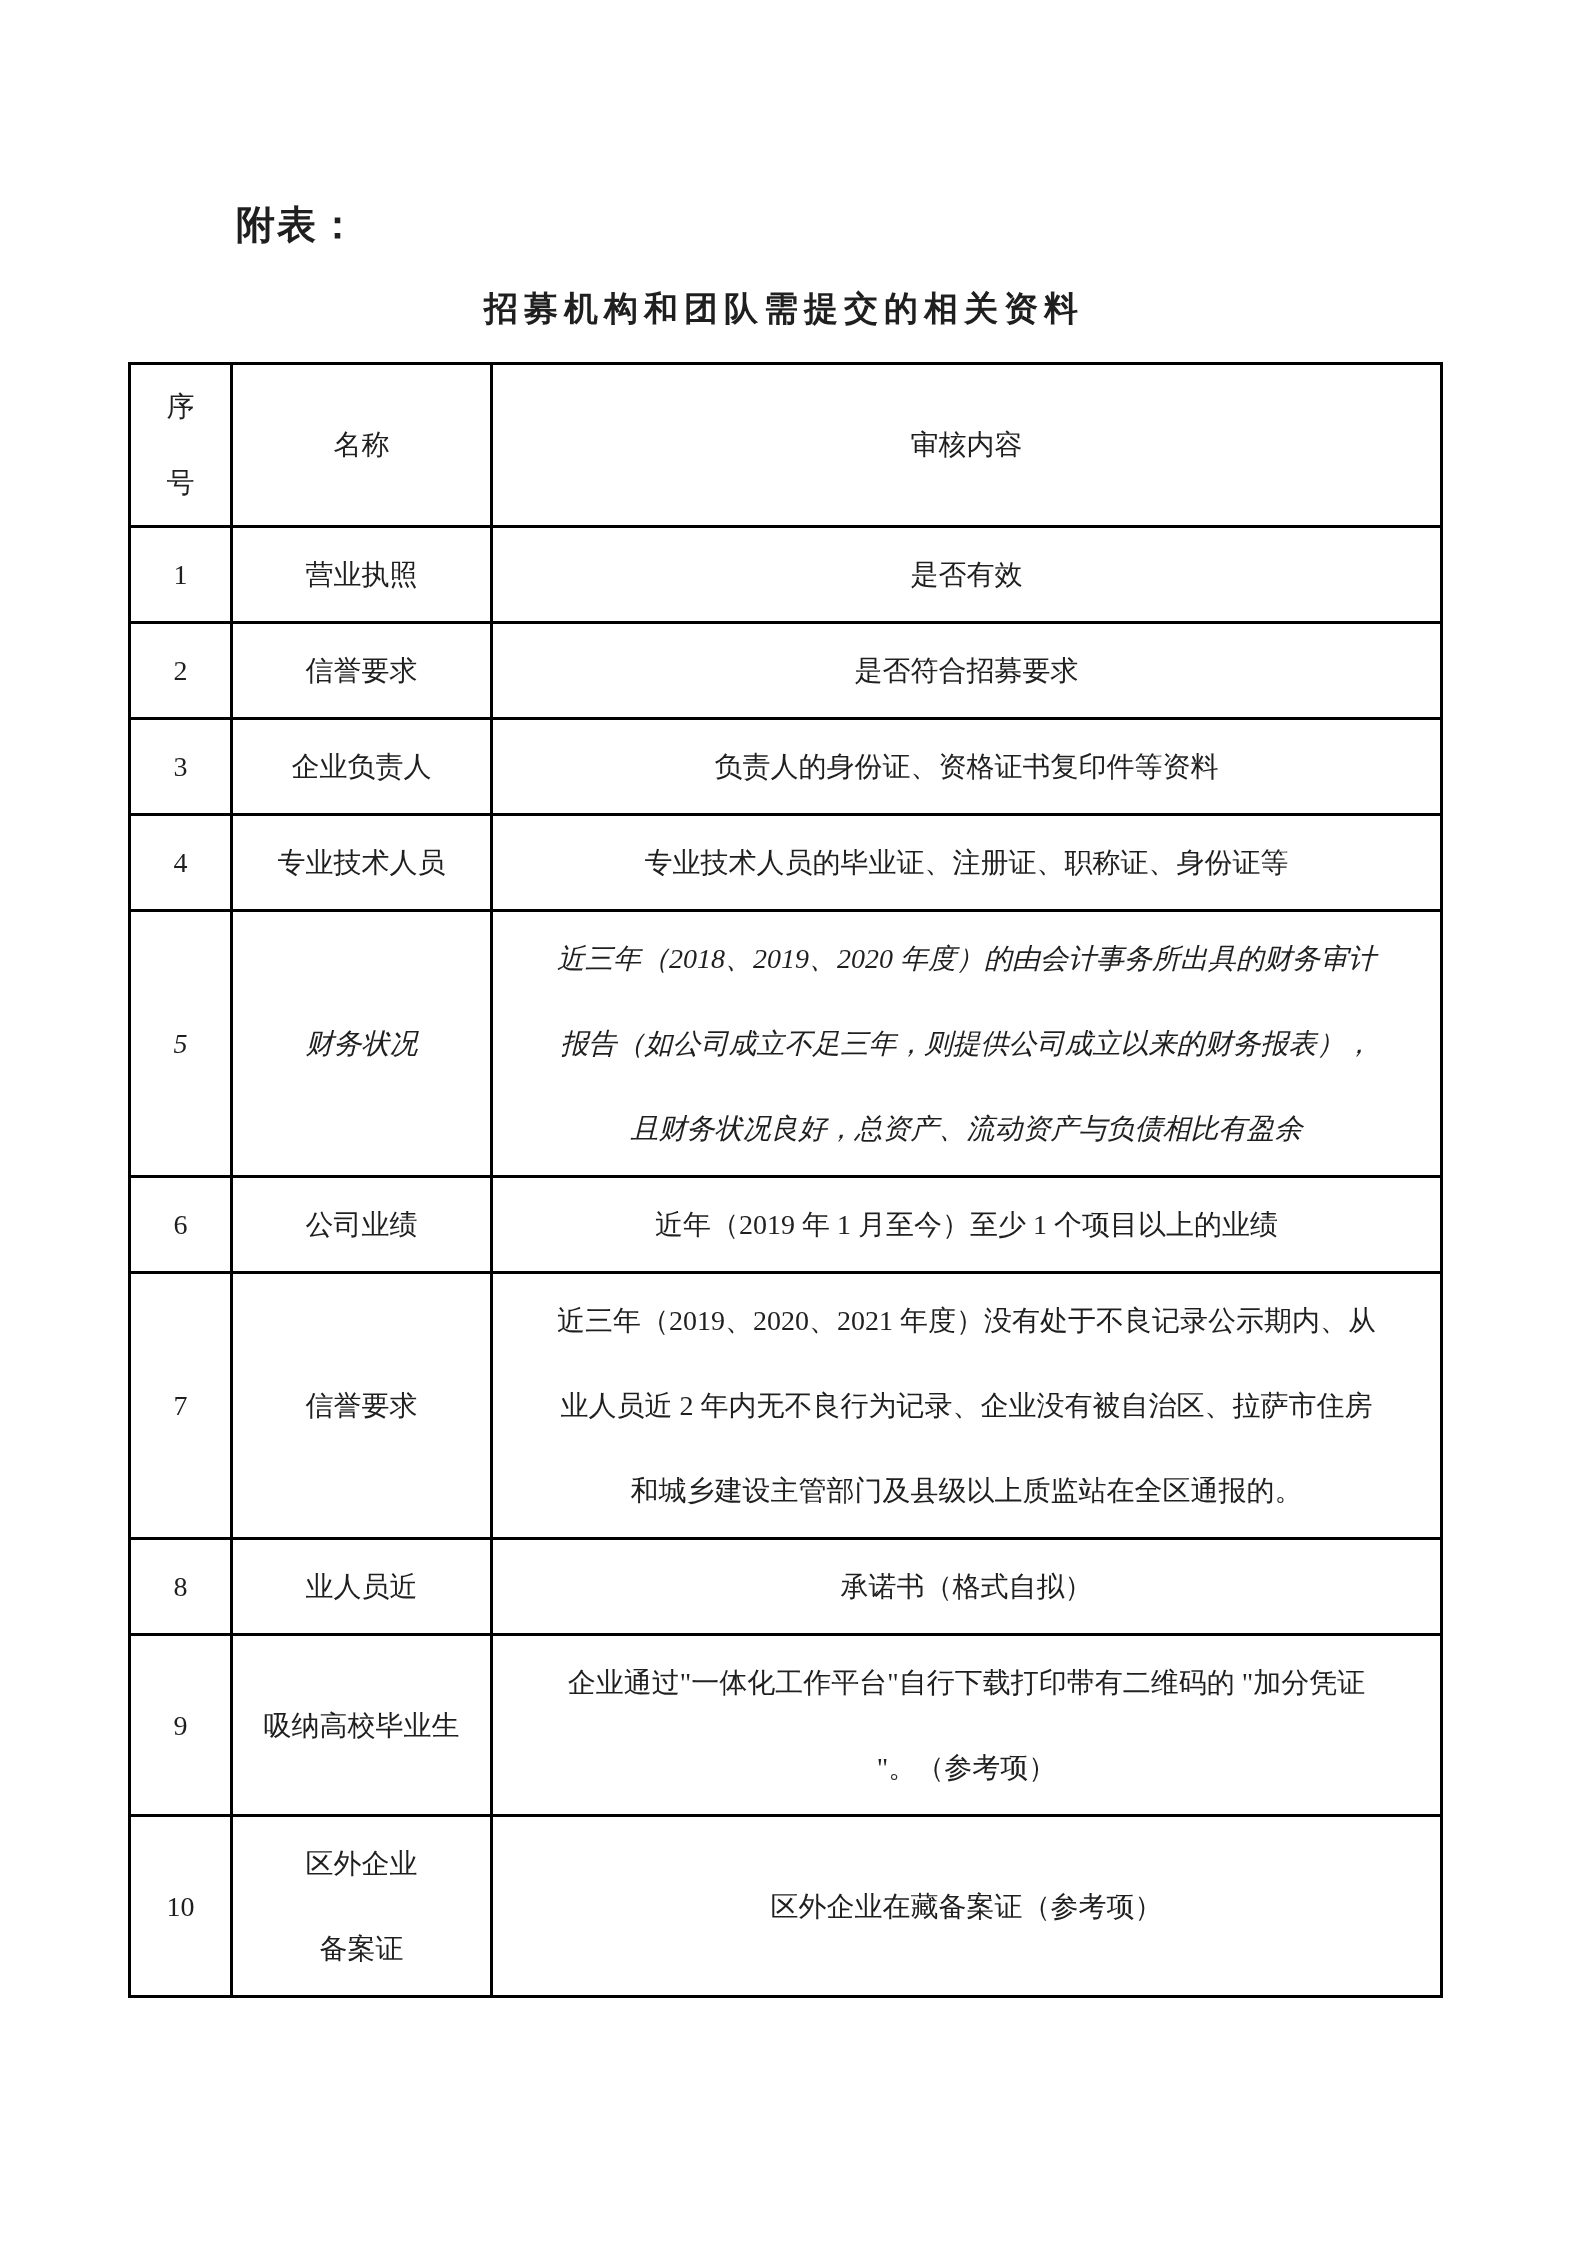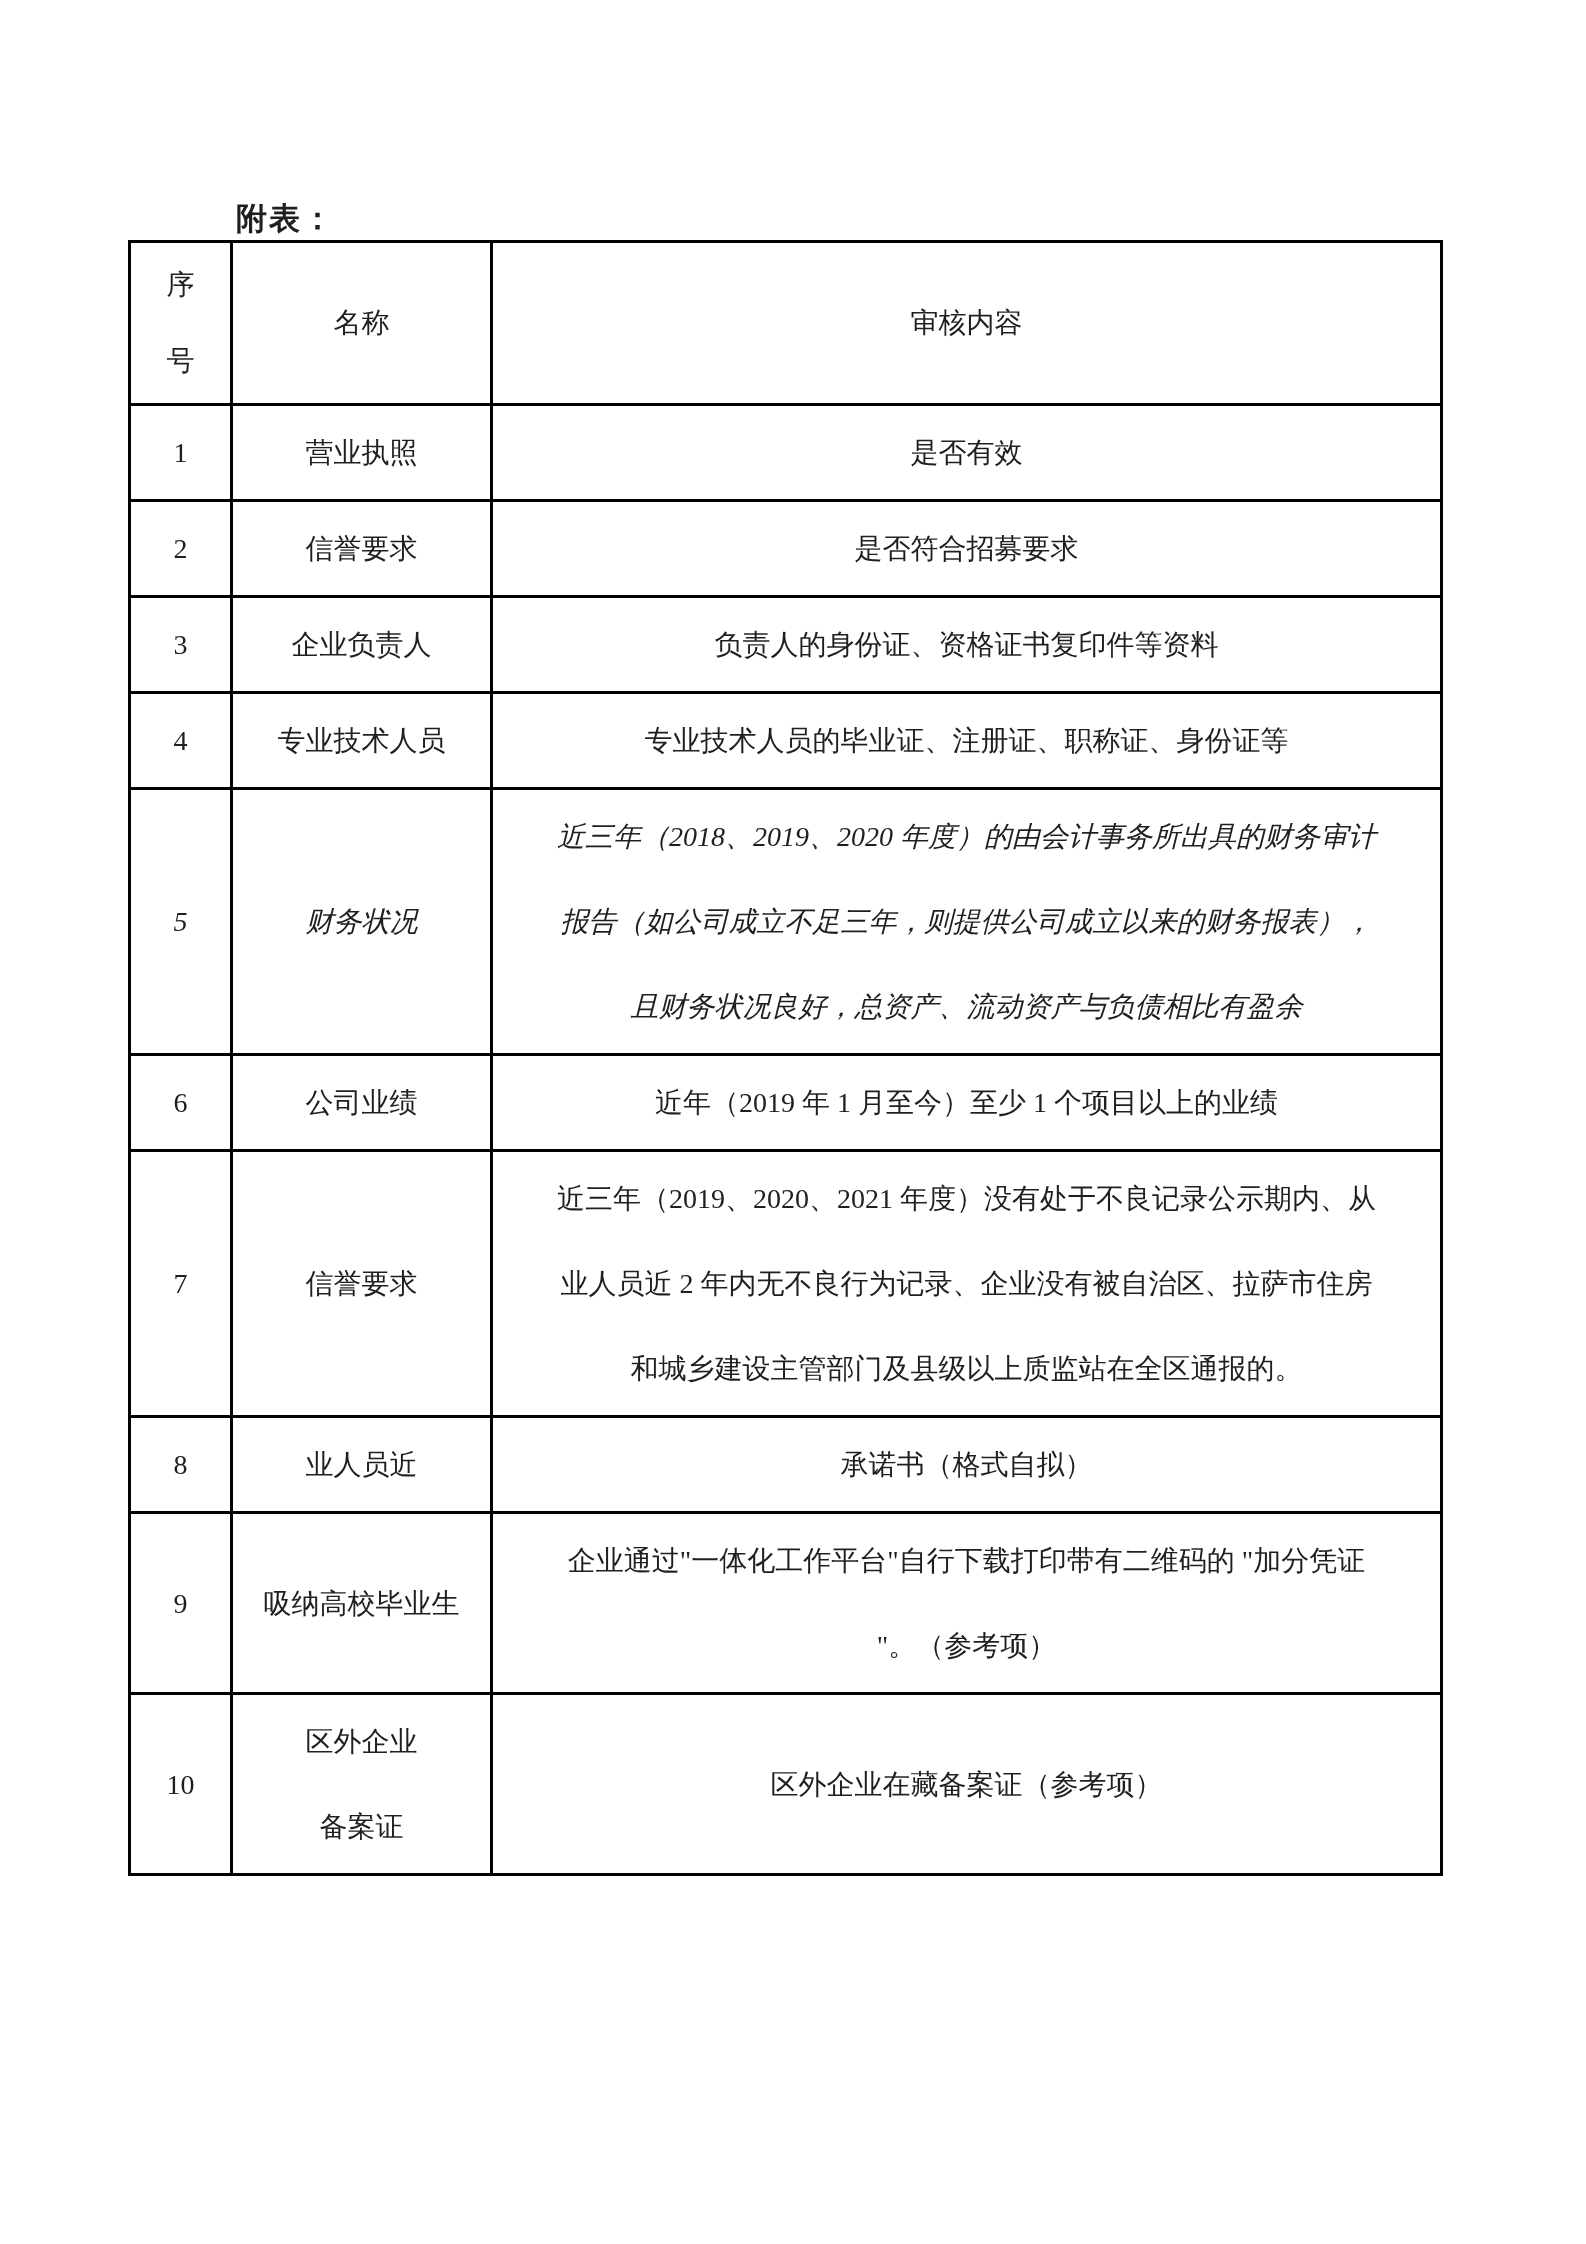--- a/index.html
+++ b/index.html
@@ -13,21 +13,21 @@
     font-family: "Liberation Serif", "DejaVu Serif", serif;
     overflow: hidden;
   }
   .content {
     margin-left: 128px;
     margin-right: 146px;
   }
   .annotation {
     padding-top: 198px;
     margin-left: 108px;
-    font-size: 31px;
+    font-size: 39px;
     font-weight: bold;
     letter-spacing: 2px;
   }
   .doc-title {
     text-align: center;
     font-size: 34px;
     font-weight: bold;
     letter-spacing: 6px;
     margin-top: 34px;
     margin-bottom: 30px;
@@ -57,20 +57,21 @@
   td.no-cell   { padding: 4px 2px; }
 </style>
 </head>
 <body>
 
 <div class="page">
   <div class="content">
 
     <div class="annotation">附表：</div>
 
+    <div class="doc-title">招募机构和团队需提交的相关资料</div>
 
     <table class="materials">
       <colgroup>
         <col style="width:102px">
         <col style="width:260px">
         <col style="width:950px">
       </colgroup>
       <tbody>
         <tr class="h-head">
           <td class="no-cell">序

